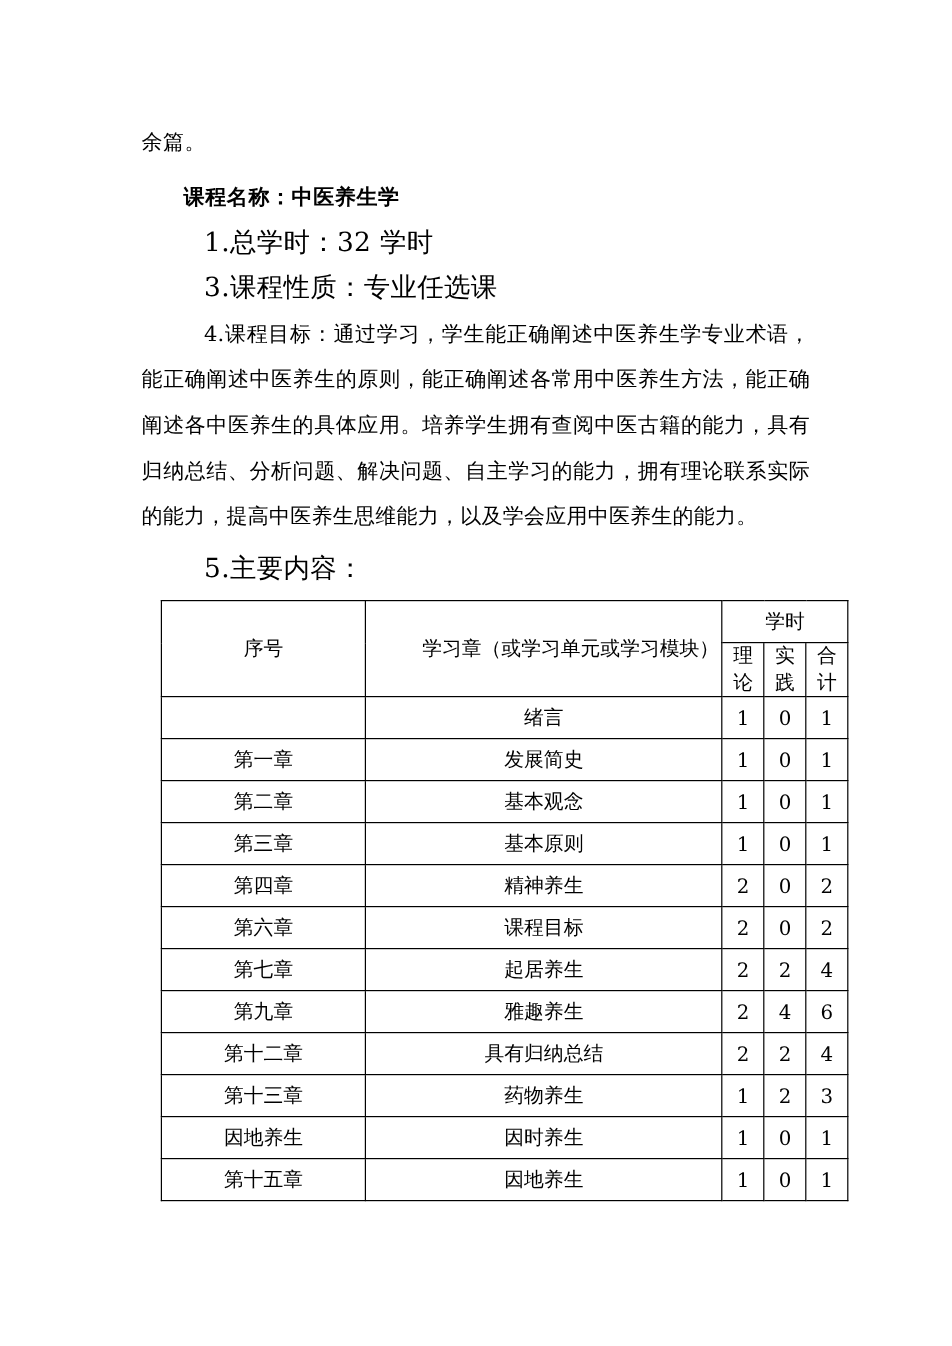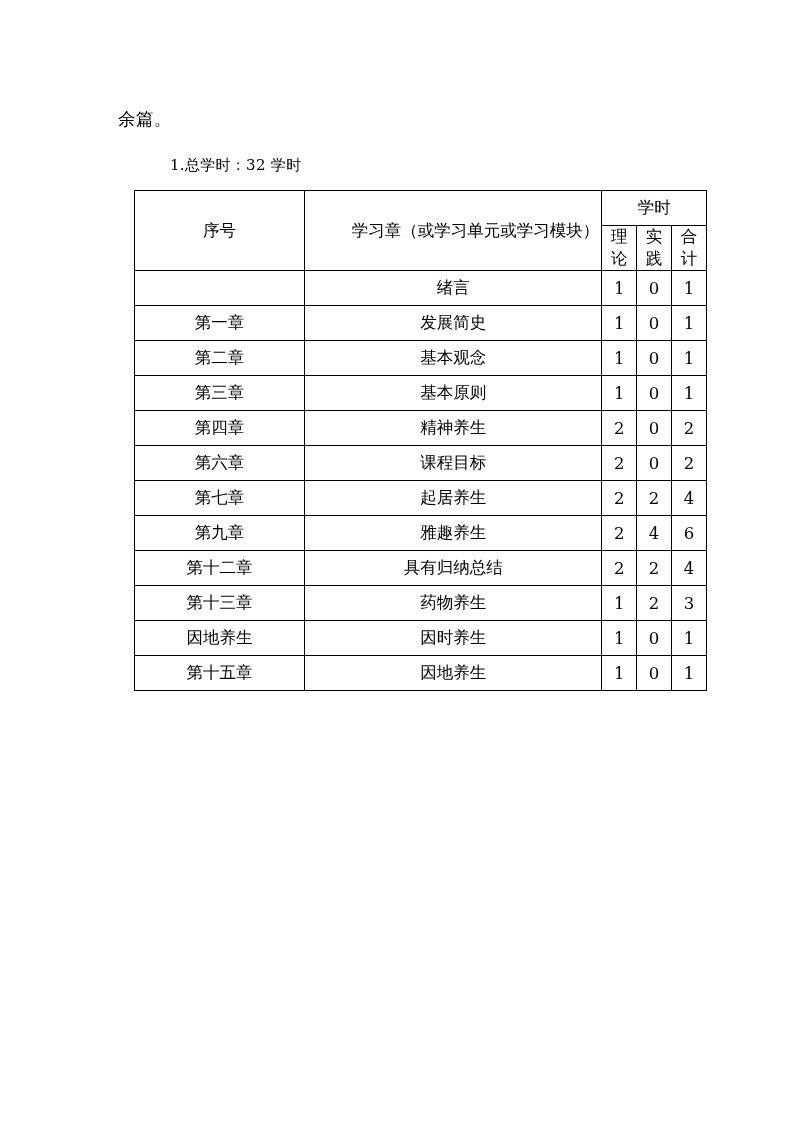--- a/index.html
+++ b/index.html
@@ -35,21 +35,21 @@
   }
   .heading {
     font-weight: bold;
     font-size: 17.5px;
     line-height: 38px;
     text-indent: 35px;
     margin: 0;
     letter-spacing: 0.5px;
   }
   .item {
-    font-size: 15px;
+    font-size: 22px;
     line-height: 38px;
     text-indent: 52px;
     margin: 0;
     letter-spacing: 0.3px;
   }
   .item-block {
     font-size: 17.5px;
     line-height: 38px;
     text-indent: 52px;
     margin: 0;
@@ -88,24 +88,28 @@
     padding-right: 16px;
   }
 </style>
 </head>
 <body>
 
 <div class="page">
 
   <p class="para first-line">余篇。</p>
 
+  <p class="heading">课程名称：中医养生学</p>
 
   <p class="item">1.总学时：32 学时</p>
-
-
+  <p class="item">3.课程性质：专业任选课</p>
+
+  <p class="item-block item-last">4.课程目标：通过学习，学生能正确阐述中医养生学专业术语，能正确阐述中医养生的原则，能正确阐述各常用中医养生方法，能正确阐述各中医养生的具体应用。培养学生拥有查阅中医古籍的能力，具有归纳总结、分析问题、解决问题、自主学习的能力，拥有理论联系实际的能力，提高中医养生思维能力，以及学会应用中医养生的能力。</p>
+
+  <p class="item">5.主要内容：</p>
 
   <table class="content-table">
     <tbody>
       <tr>
         <td class="col-no" rowspan="2">序号</td>
         <td class="col-title" rowspan="2">
           <div class="title-cell-wrap">学习章（或学习单元或学习模块）</div>
         </td>
         <td class="col-num" colspan="3">学时</td>
       </tr>

